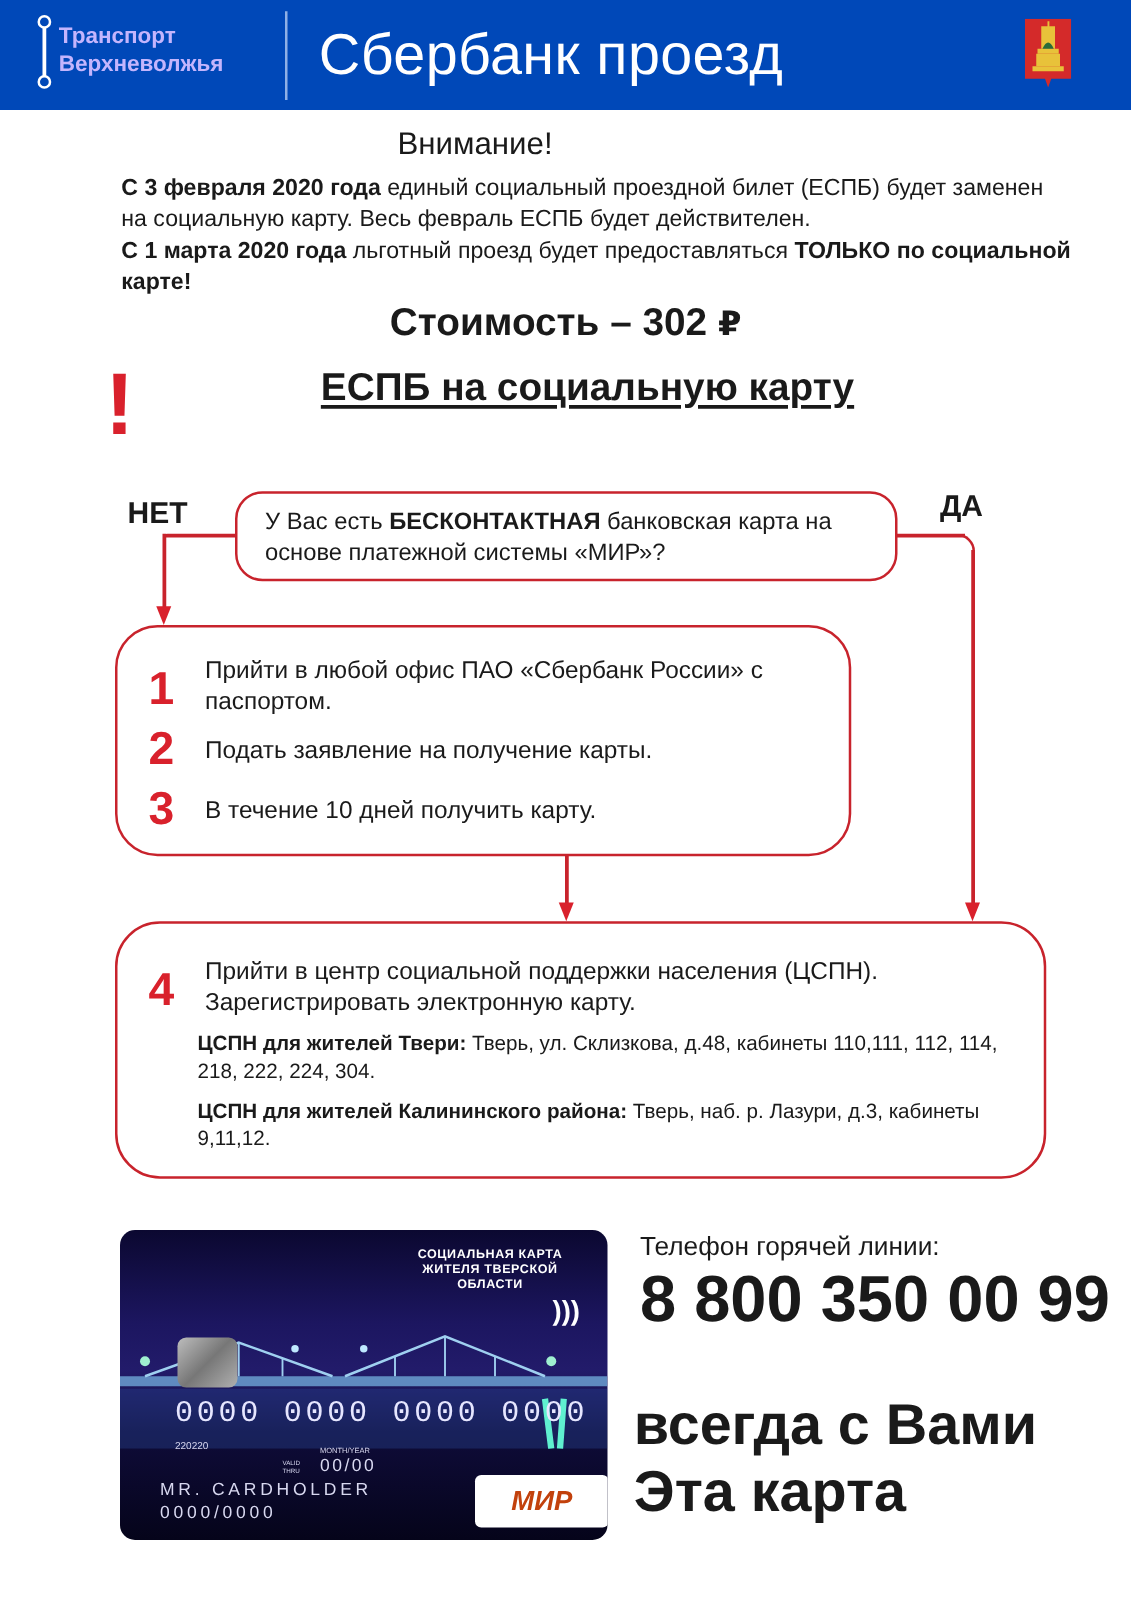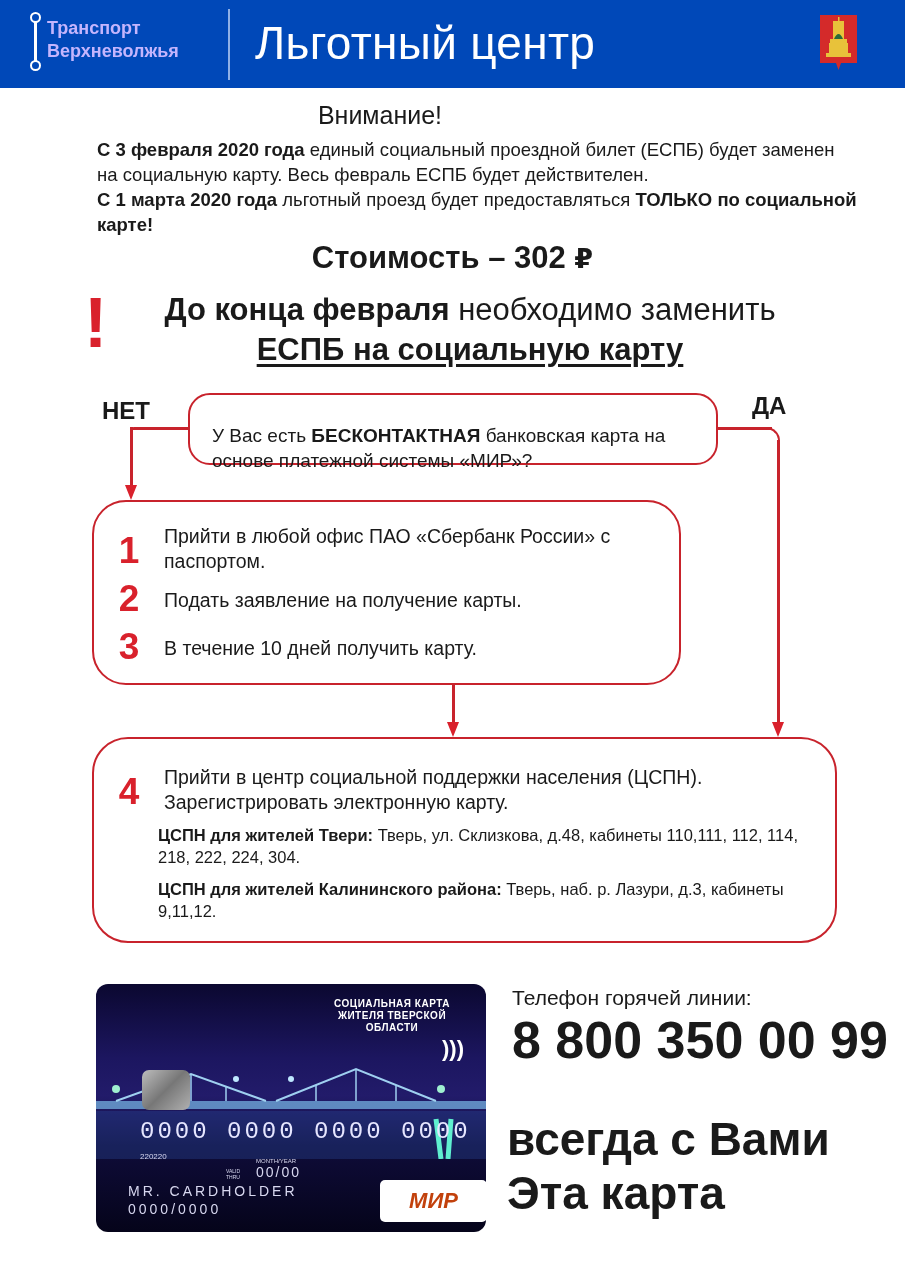--- a/index.html
+++ b/index.html
@@ -19,21 +19,21 @@
   .price { position:absolute; left:0; width:905px; top:238px; text-align:center; font-size:31px; font-weight:bold; line-height:40px; }
   .price .rub { font-size:27px; }
 
   .excl { position:absolute; left:84px; top:288px; color:#d9212c; font-size:70px; font-weight:bold; line-height:70px; }
   .replace { position:absolute; left:110px; top:290px; width:720px; text-align:center; font-size:31px; line-height:40px; }
   .replace .l1 b { font-weight:bold; }
   .replace .l2 { font-weight:bold; text-decoration:underline; text-underline-offset:4px; }
 
   .lbl { position:absolute; font-weight:bold; font-size:24px; }
   .box { position:absolute; border:2.5px solid #c8232c; background:#fff; box-sizing:border-box; }
-  .q-box { left:188px; top:393px; width:530px; height:72px; border-radius:22px; padding:28px 22px; font-size:19px; line-height:25px; }
+  .q-box { left:188px; top:393px; width:530px; height:72px; border-radius:22px; padding:10px 22px; font-size:19px; line-height:25px; }
   .steps-box { left:92px; top:500px; width:589px; height:185px; border-radius:34px; }
   .step { position:absolute; left:0; display:flex; align-items:flex-start; }
   .step-num { width:70px; text-align:center; color:#d9212c; font-weight:bold; font-size:37px; line-height:42px; }
   .step-text { font-size:19.5px; line-height:25px; }
   .final-box { left:92px; top:737px; width:745px; height:206px; border-radius:36px; }
 
   .line { position:absolute; background:#c8232c; }
   .arrow { position:absolute; width:0; height:0; border-left:6px solid transparent; border-right:6px solid transparent; border-top:15px solid #d9212c; }
 
   .card { position:absolute; left:96px; top:984px; width:390px; height:248px; border-radius:12px; overflow:hidden;
@@ -55,21 +55,21 @@
 
 <div class="header">
   <div class="brand-line"></div>
   <div class="brand-dot" style="top:12px"></div>
   <div class="brand-dot" style="top:60px"></div>
   <div class="brand-text">
     <div>Транспорт</div>
     <div>Верхневолжья</div>
   </div>
   <div class="header-divider"></div>
-  <div class="header-title">Льготный центр</div>
+  <div class="header-title">Сбербанк проезд</div>
   <svg class="coat" viewBox="0 0 37 55">
     <path d="M0 0 H37 V48 H21 L18.5 55 L16 48 H0 Z" fill="#d42a2a"></path>
     <rect x="13" y="6" width="11" height="18" fill="#e8c23a"></rect>
     <rect x="10" y="24" width="17" height="4" fill="#e8c23a"></rect>
     <rect x="9" y="28" width="19" height="10" fill="#e8c23a"></rect>
     <rect x="6" y="38" width="25" height="4" fill="#e8c23a"></rect>
     <path d="M14 24 Q18.5 14 23 24 Z" fill="#2a6c3a"></path>
     <rect x="18" y="2" width="1.5" height="5" fill="#e8c23a"></rect>
   </svg>
 </div>
@@ -79,21 +79,20 @@
   <b>С 3 февраля 2020 года</b><span> единый социальный проездной билет (ЕСПБ) будет заменен на социальную карту. Весь февраль ЕСПБ будет действителен.</span><br>
   <b>С 1 марта 2020 года</b><span> льготный проезд будет предоставляться </span><b>ТОЛЬКО по социальной карте!</b>
 </div>
 <div class="price">
   <span>Стоимость – 302</span>
   <span class="rub">₽</span>
 </div>
 
 <div class="excl">!</div>
 <div class="replace">
-  <div class="l1"><b>До конца февраля</b><span> необходимо заменить</span></div>
   <div class="l2">ЕСПБ на социальную карту</div>
 </div>
 
 <div class="lbl" style="left:102px; top:397px;">НЕТ</div>
 <div class="lbl" style="left:752px; top:392px;">ДА</div>
 
 <div class="line" style="left:131px; top:427px; width:59px; height:2.5px; border-top-left-radius:8px;"></div>
 <div class="line" style="left:130px; top:427px; width:2.5px; height:60px;"></div>
 <div class="arrow" style="left:125px; top:485px;"></div>
 

